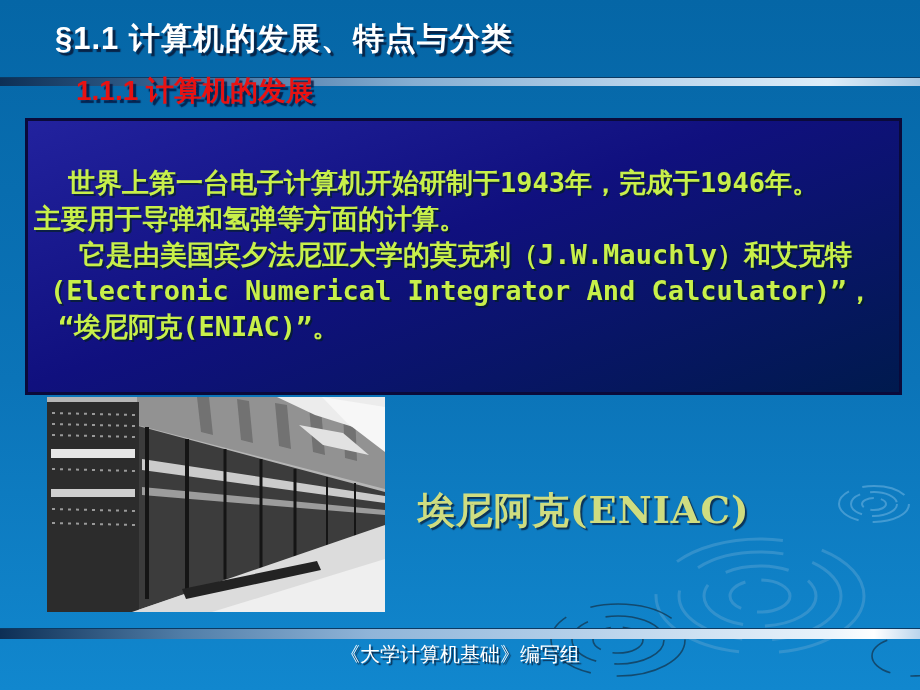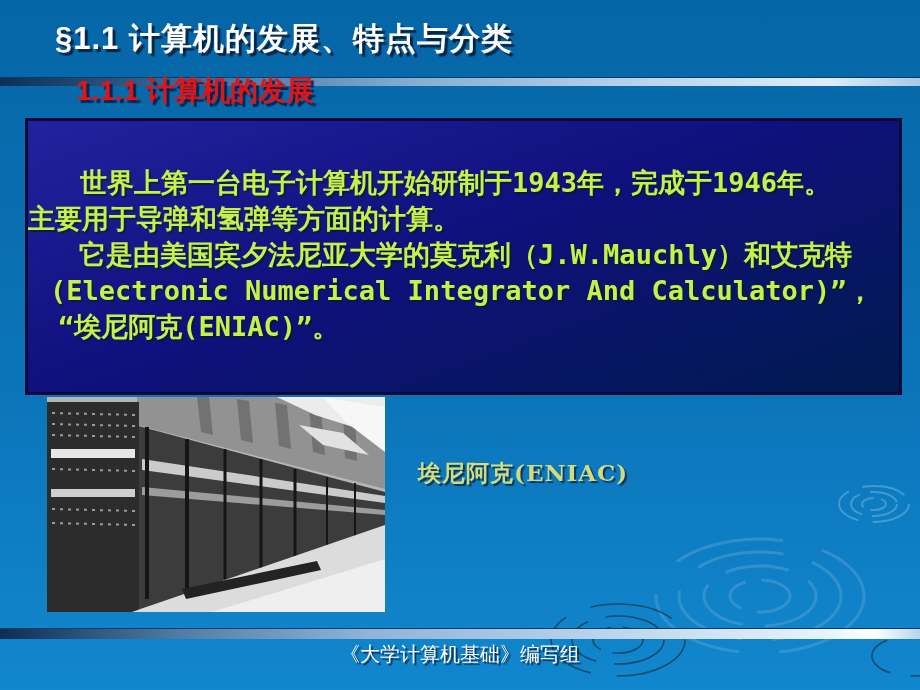--- a/index.html
+++ b/index.html
@@ -46,37 +46,37 @@
   }
   .content-text{margin-top:44px;}
   .content-line{
     font-family:"DejaVu Sans Mono", monospace;
     font-size:27px;font-weight:bold;
     line-height:36px;
     color:var(--body-text,#c8f04a);
     white-space:nowrap;
     text-shadow:2px 2px 0 rgba(0,35,10,.55);
   }
-  .content-line:nth-child(1){padding-left:52px;margin-top:36px;}
-  .content-line:nth-child(2){}
+  .content-line:nth-child(1){padding-left:40px;margin-top:36px;}
+  .content-line:nth-child(2){padding-left:6px;}
   .content-line:nth-child(3){padding-left:4px;text-align:center;}
   .content-line:nth-child(4){padding-left:22px;}
   .content-line:nth-child(5){padding-left:30px;}
   .content-line:nth-child(6){padding-left:36px;}
 
   .photo{
     position:absolute;left:47px;top:397px;width:338px;height:215px;
     background:#bdbdbd;
   }
   .photo svg{display:block;}
 
   .caption{
-    position:absolute;left:418px;top:458px;
+    position:absolute;left:418px;top:486px;
     font-family:"DejaVu Serif", serif;
-    font-size:23px;font-weight:bold;
+    font-size:37px;font-weight:bold;
     color:var(--caption-text,#cfdd80);
     white-space:nowrap;letter-spacing:1px;
     text-shadow:2px 2px 1px rgba(10,40,70,.85);
   }
 
   .bar-bottom{
     position:absolute;left:0;top:628px;width:920px;height:10px;
     background:linear-gradient(90deg,#0d2f55 0%,#517ea8 20%,#8fb4d8 40%,#b3cfe9 62%,#e9f3fb 90%,#ffffff 95%,#b9d4ec 100%);
     border-top:1px solid #0c3a63;
   }

